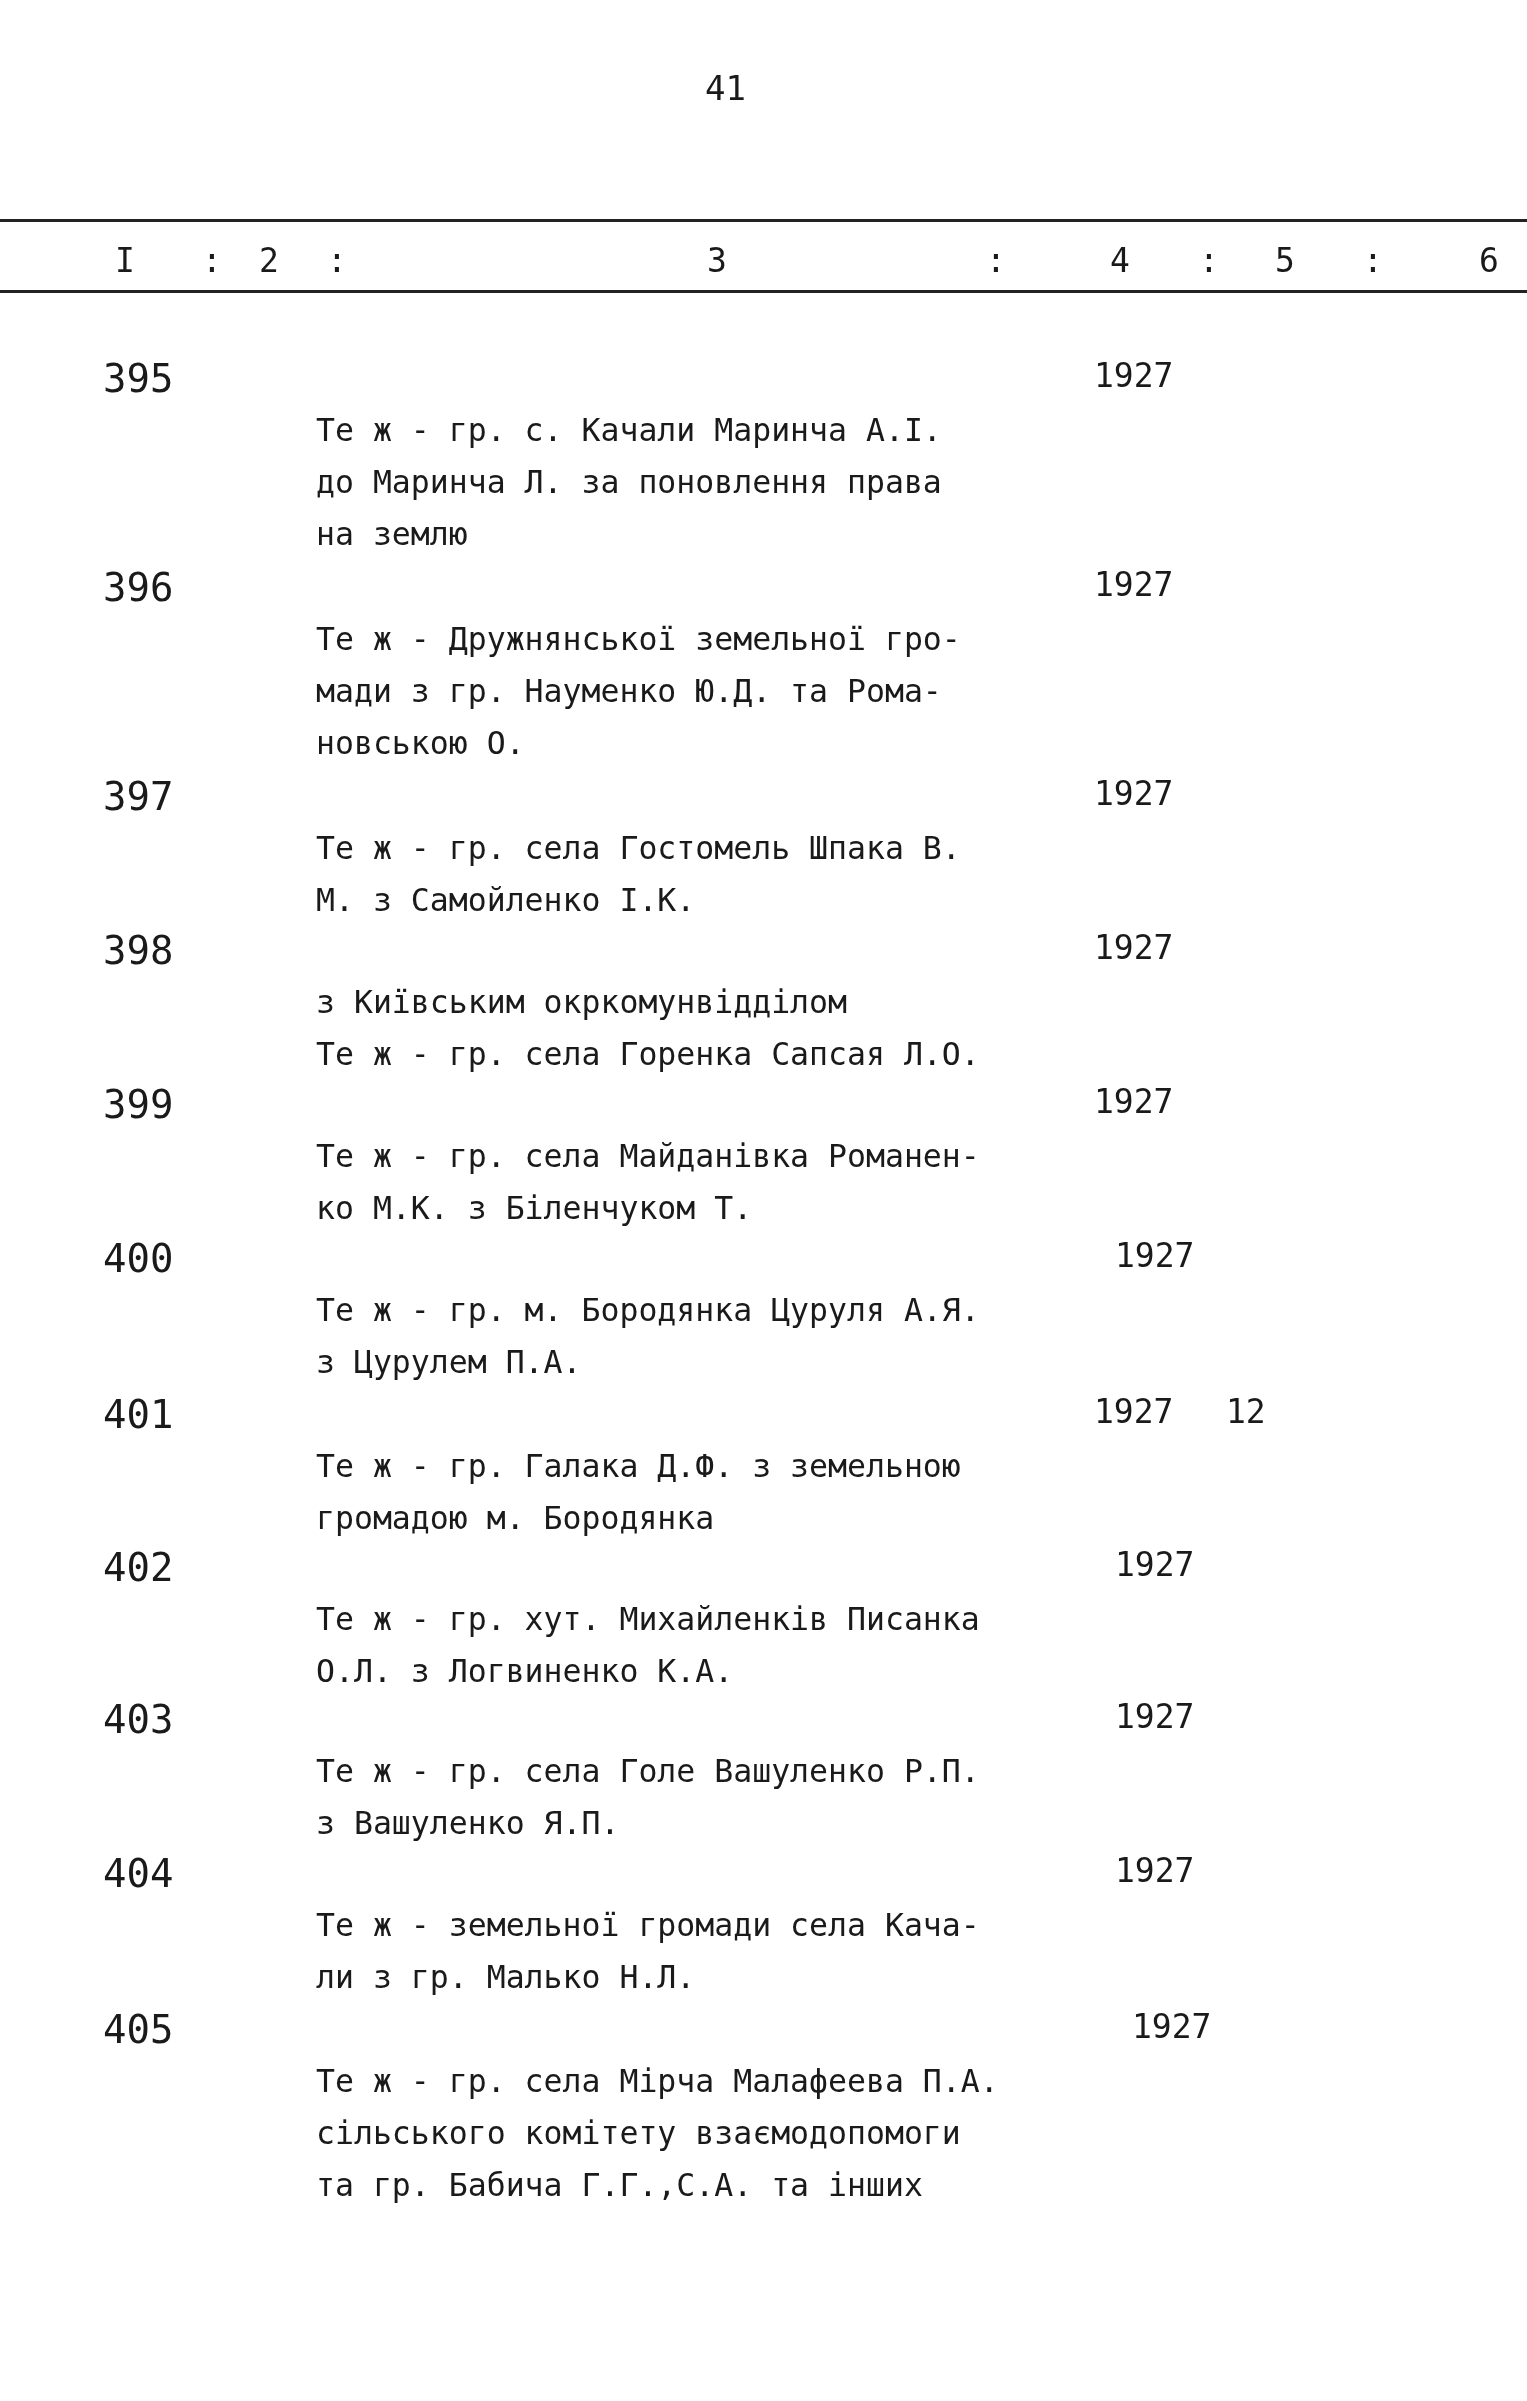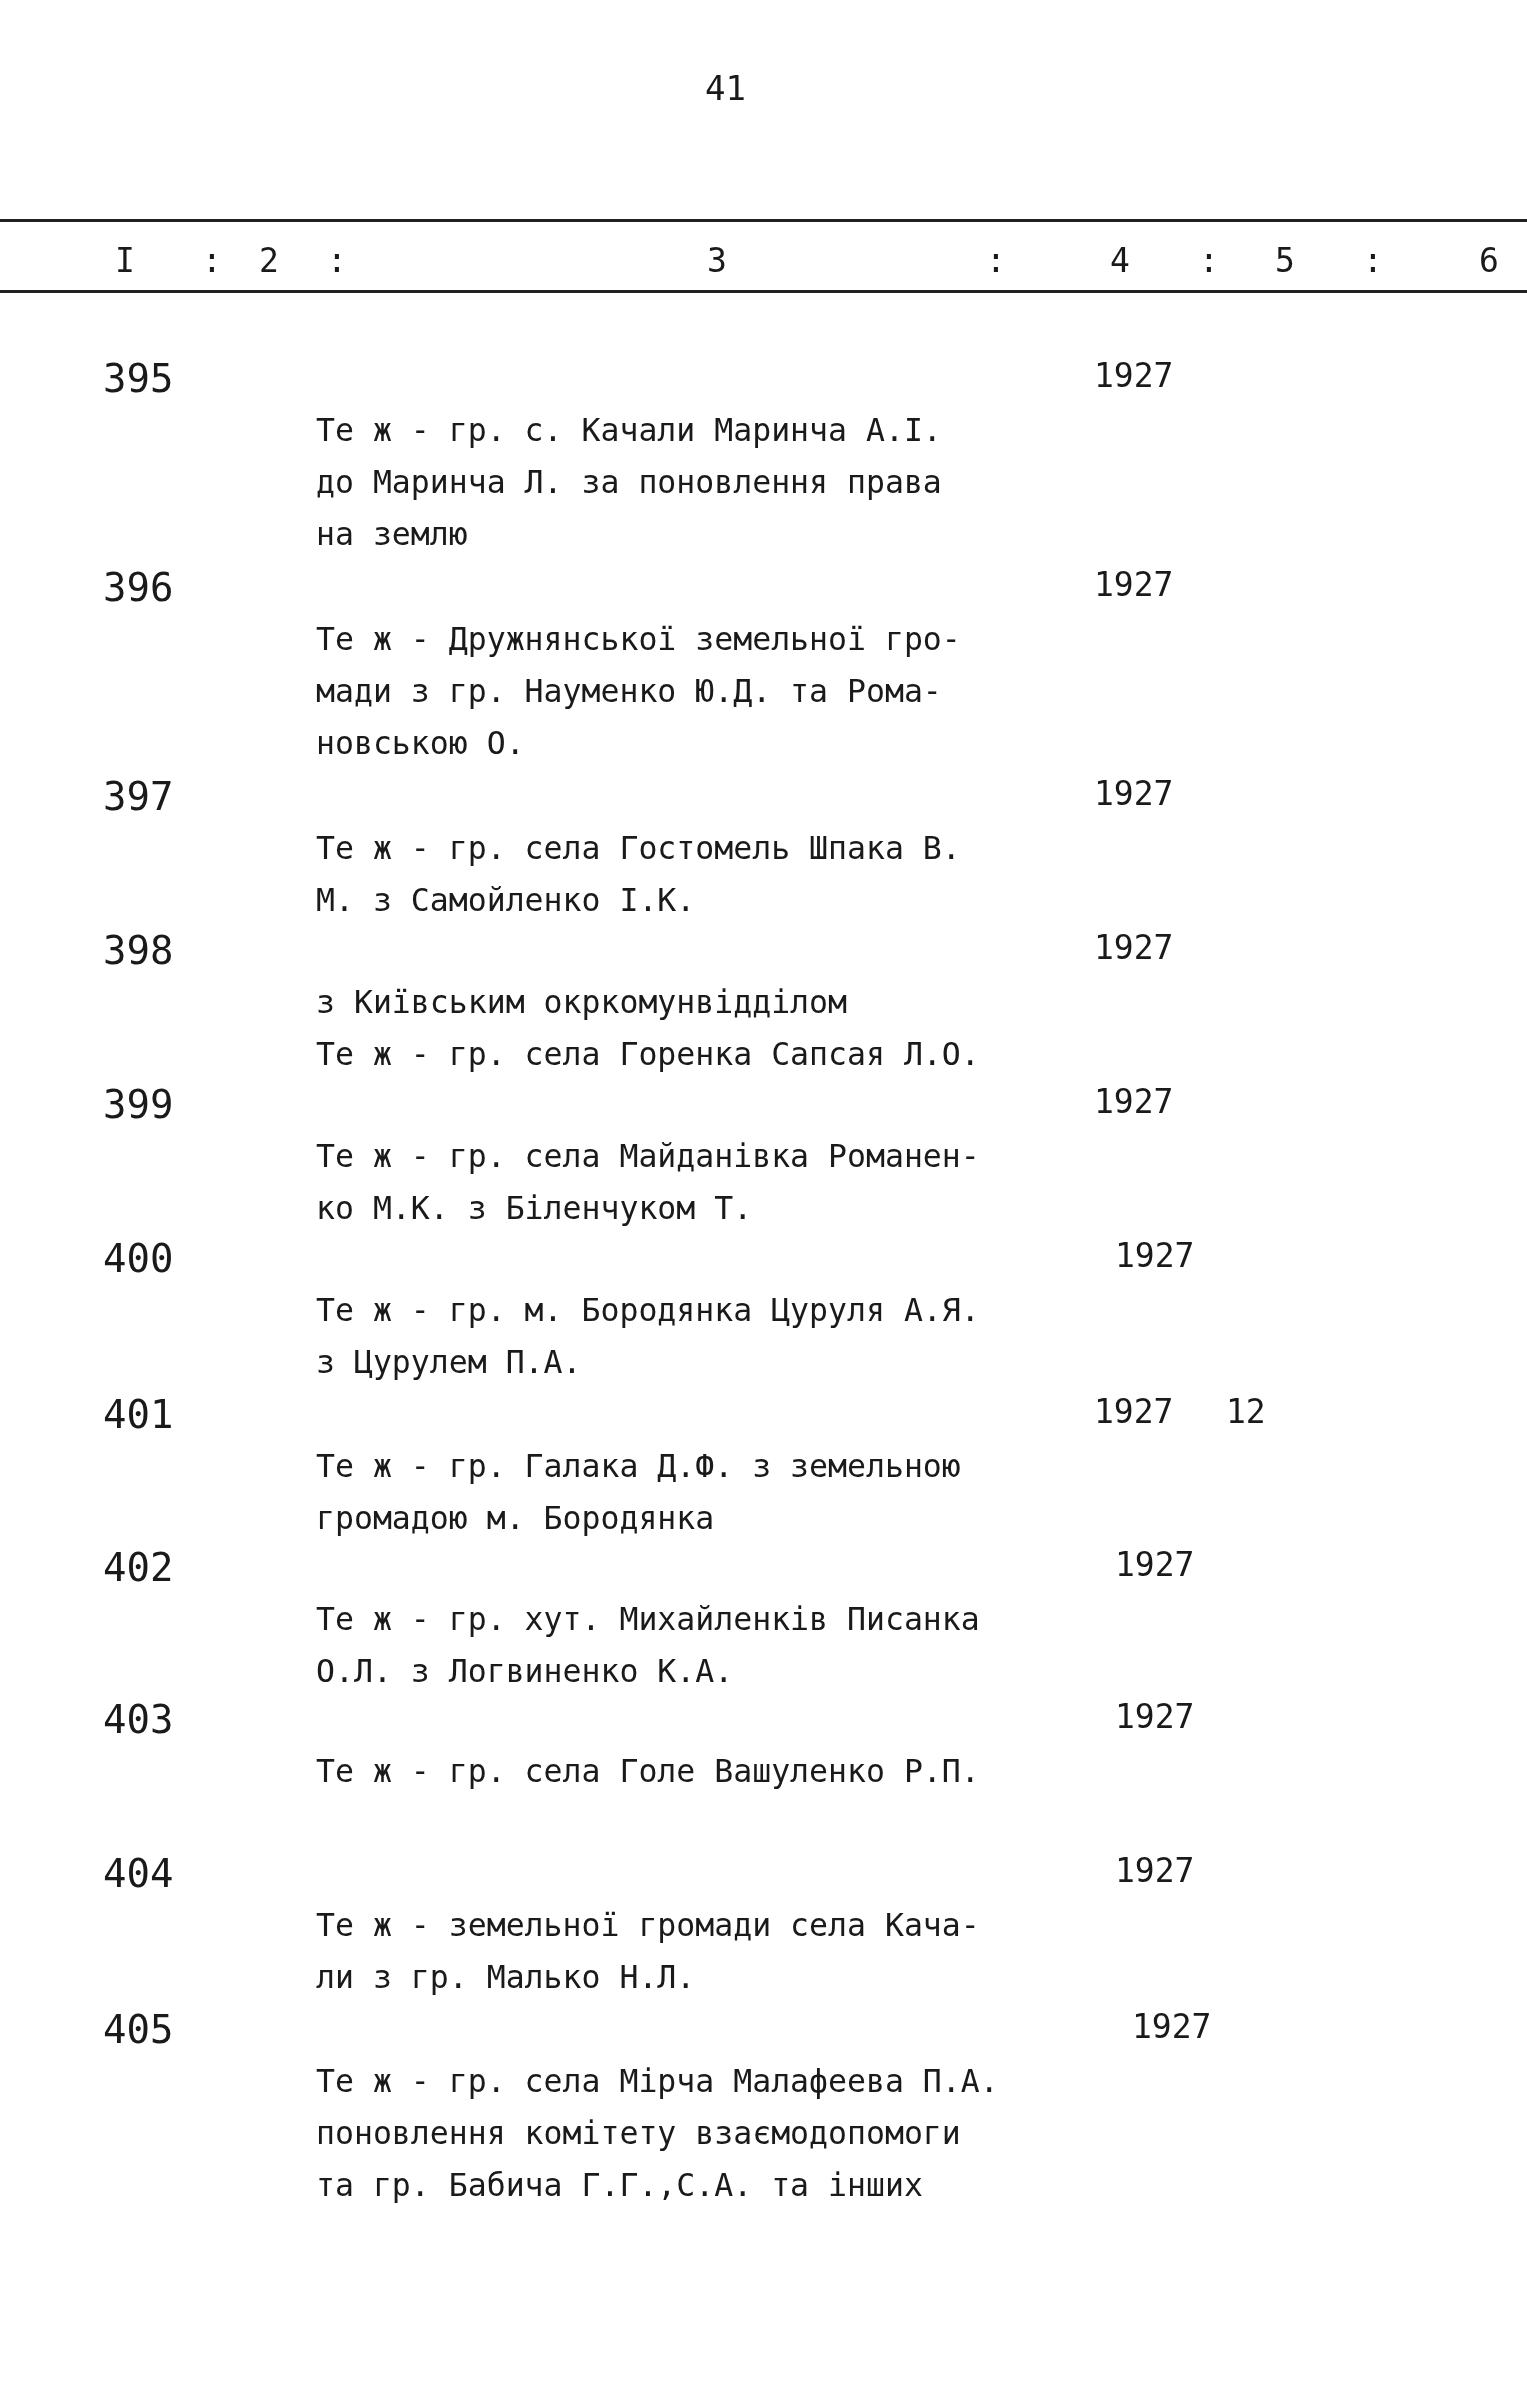--- a/index.html
+++ b/index.html
@@ -84,28 +84,28 @@
 </div>
 
 <div class="entry" style="top:1545px">
   <span class="num">402</span>
   <div class="desc"><div>Те ж - гр. хут. Михайленків Писанка</div><div>О.Л. з Логвиненко К.А.</div></div>
   <span class="year" style="left:1079px">1927</span>
 </div>
 
 <div class="entry" style="top:1697px">
   <span class="num">403</span>
-  <div class="desc"><div>Те ж - гр. села Голе Вашуленко Р.П.</div></div>
+  <div class="desc"><div>Те ж - гр. села Голе Вашуленко Р.П.</div><div>з Вашуленко Я.П.</div></div>
   <span class="year" style="left:1079px">1927</span>
 </div>
 
 <div class="entry" style="top:1851px">
   <span class="num">404</span>
   <div class="desc"><div>Те ж - земельної громади села Кача-</div><div>ли з гр. Малько Н.Л.</div></div>
   <span class="year" style="left:1079px">1927</span>
 </div>
 
 <div class="entry" style="top:2007px">
   <span class="num">405</span>
-  <div class="desc"><div>Те ж - гр. села Мірча Малафеева П.А.</div><div>поновлення комітету взаємодопомоги</div><div>та гр. Бабича Г.Г.,С.А. та інших</div></div>
+  <div class="desc"><div>Те ж - гр. села Мірча Малафеева П.А.</div><div>сільського комітету взаємодопомоги</div><div>та гр. Бабича Г.Г.,С.А. та інших</div></div>
   <span class="year" style="left:1096px">1927</span>
 </div>
 
 
 </body></html>

